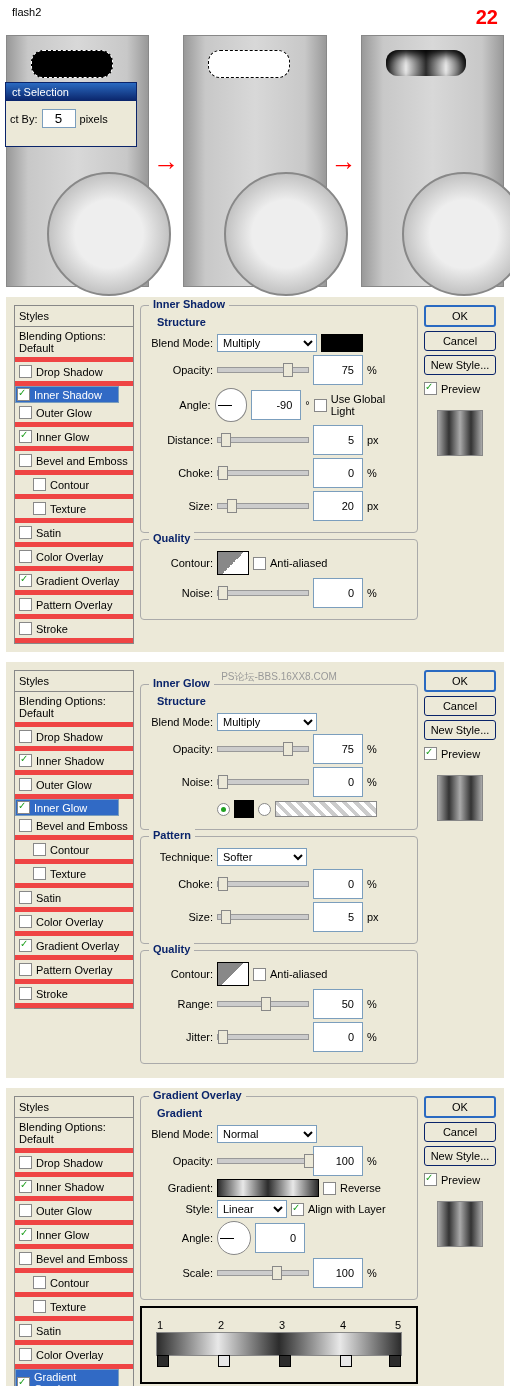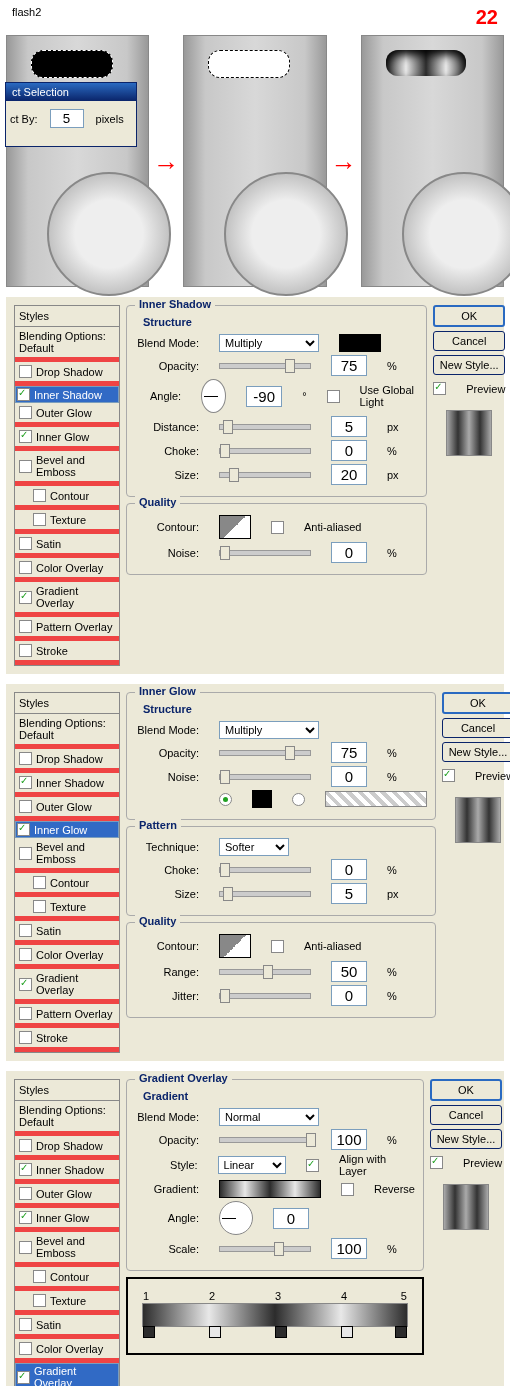--- a/index.html
+++ b/index.html
@@ -8,41 +8,41 @@
 .demo-row{display:flex;gap:4px;padding:0 6px;align-items:center}
 .camera{width:152px;height:250px;background:linear-gradient(90deg,#999,#c8c8c8 15%,#d8d8d8 50%,#c8c8c8 85%,#999);position:relative;border:1px solid #888}
 .flash-win{position:absolute;left:24px;top:14px;width:80px;height:26px;border-radius:12px}
 .f1{background:#000;border:1px dashed #fff}
 .f2{background:#fff;border:1px dashed #000}
 .f3{background:linear-gradient(90deg,#2c2c2c,#e8e8e8,#2c2c2c,#e8e8e8,#2c2c2c);box-shadow:inset 0 5px 10px #000}
 .lens{position:absolute;bottom:-10px;left:40px;width:120px;height:120px;border-radius:50%;background:radial-gradient(circle,#eee 40%,#999);border:2px solid #888}
 .arrow{color:#f00;font-size:26px;font-weight:bold}
 .sel-dlg{position:absolute;left:-2px;top:46px;background:#ece9d8;border:1px solid #0a246a;width:130px;padding-bottom:10px;font-size:11px}
 .sel-title{background:linear-gradient(#2a6ac1,#0a246a);color:#fff;padding:3px 6px}
-.sel-body{padding:8px 4px;display:flex;align-items:center;gap:12px}
+.sel-body{padding:8px 4px;display:flex;align-items:center;gap:4px}
 .sel-body input{width:28px;border:1px solid #7b9ebd;text-align:center}
 .panel{background:#ece9d8;margin:10px 6px;padding:8px;display:flex;gap:6px;font-size:11px}
 .styles-col{width:120px}
 .styles-head{border:1px solid #888;padding:4px;background:#ece9d8}
 .styles-list{border:1px solid #888;border-top:none}
 .st-item{padding:3px 4px;border-bottom:5px solid #ef4444;display:flex;align-items:center;gap:4px}
 .st-item.sel{background:#316ac5;color:#fff}
 .st-sub{padding-left:18px}
 .chk{width:11px;height:11px;border:1px solid #888;background:#fff;display:inline-block;flex-shrink:0}
 .chk.on::after{content:"✓";color:#21a121;font-size:10px;display:block;margin-top:-2px}
 .mid-col{flex:1}
 .group{border:1px solid #aaa;border-radius:4px;padding:8px;margin-bottom:6px;position:relative}
 .group-title{color:#0a246a;font-weight:bold;position:absolute;top:-8px;left:8px;background:#ece9d8;padding:0 4px;font-size:11px}
 .sub-title{color:#0a246a;font-weight:bold;margin:2px 0 6px 8px}
-.row{display:flex;align-items:center;gap:20px;margin:3px 0}
+.row{display:flex;align-items:center;gap:4px;margin:3px 0}
 .lbl{width:64px;text-align:right;font-size:11px}
 .sel{border:1px solid #7b9ebd;background:#fff;font-size:11px;padding:1px;width:100px}
 .slider{flex:1;height:4px;background:#ccc;position:relative;border:1px solid #999;max-width:90px}
 .slider::after{content:"";position:absolute;width:8px;height:12px;background:#ece9d8;border:1px solid #888;top:-5px;left:var(--p,50%)}
-.num{width:32px;border:1px solid #7b9ebd;text-align:center;font-size:15px;padding:1px}
+.num{width:32px;border:1px solid #7b9ebd;text-align:right;font-size:11px;padding:8px}
 .unit{font-size:11px}
 .swatch{width:40px;height:16px;border:1px solid #000;background:#000}
 .swatch.grad{background:linear-gradient(90deg,#2c2c2c,#e8e8e8,#2c2c2c,#e8e8e8,#2c2c2c)}
 .swatch.contour{width:30px;height:22px;background:linear-gradient(135deg,#888 50%,#fff 50%)}
 .angle{width:32px;height:32px;border:1px solid #888;border-radius:50%;position:relative;background:#fff}
 .angle::after{content:"";position:absolute;width:14px;height:1px;background:#000;left:2px;top:16px}
 .radio{width:11px;height:11px;border:1px solid #888;border-radius:50%;background:#fff;display:inline-block}
 .radio.on::after{content:"";display:block;width:5px;height:5px;background:#21a121;border-radius:50%;margin:3px}
 .right-col{width:72px;display:flex;flex-direction:column;gap:4px}
 .btn{border:1px solid #0a246a;border-radius:3px;background:#ece9d8;padding:3px;text-align:center;font-size:11px;cursor:pointer}
@@ -271,20 +271,21 @@
           <span class="chk"></span>
           <span>Pattern Overlay</span>
         </div>
       <div class="st-item">
           <span class="chk"></span>
           <span>Stroke</span>
         </div>
     </div>
   </div>
   <div class="mid-col">
+    <div style="text-align:center;color:#999;font-size:10px">PS论坛-BBS.16XX8.COM</div>
     <div class="group">
       <div class="group-title">Inner Glow</div>
       <div class="sub-title">Structure</div>
       <div class="row">
           <span class="lbl">Blend Mode:</span>
           <select class="sel"><option>Multiply</option></select>
         </div>
       <div class="row">
           <span class="lbl">Opacity:</span>
           <span class="slider" style="--p:72%"></span>
@@ -302,21 +303,21 @@
           <span class="radio on"></span>
           <span class="swatch" style="width:18px"></span>
           <span class="radio"></span>
           <span class="noise-grad"></span>
         </div>
     </div>
     <div class="group">
       <div class="group-title">Pattern</div>
       <div class="row">
           <span class="lbl">Technique:</span>
-          <select class="sel" style="width:70px"><option>Softer</option></select>
+          <select class="sel" style="width:90px"><option>Softer</option></select>
         </div>
       <div class="row">
           <span class="lbl">Choke:</span>
           <span class="slider" style="--p:0%"></span>
           <input class="num" value="0" style="">
           <span class="unit">%</span>
         </div>
       <div class="row">
           <span class="lbl">Size:</span>
           <span class="slider" style="--p:3%"></span>
@@ -423,30 +424,30 @@
           <span class="lbl">Blend Mode:</span>
           <select class="sel"><option>Normal</option></select>
         </div>
       <div class="row">
           <span class="lbl">Opacity:</span>
           <span class="slider" style="--p:95%"></span>
           <input class="num" value="100" style="">
           <span class="unit">%</span>
         </div>
       <div class="row">
+          <span class="lbl">Gradient:</span>
+          <span class="swatch grad" style="width:100px"></span>
+          <span class="chk"></span>
+          <span>Reverse</span>
+        </div>
+      <div class="row">
           <span class="lbl">Style:</span>
           <select class="sel" style="width:70px"><option>Linear</option></select>
           <span class="chk on"></span>
           <span>Align with Layer</span>
-        </div>
-      <div class="row">
-          <span class="lbl">Gradient:</span>
-          <span class="swatch grad" style="width:100px"></span>
-          <span class="chk"></span>
-          <span>Reverse</span>
         </div>
       <div class="row">
           <span class="lbl">Angle:</span>
           <span class="angle"></span>
           <input class="num" value="0" style="">
         </div>
       <div class="row">
           <span class="lbl">Scale:</span>
           <span class="slider" style="--p:60%"></span>
           <input class="num" value="100" style="">

